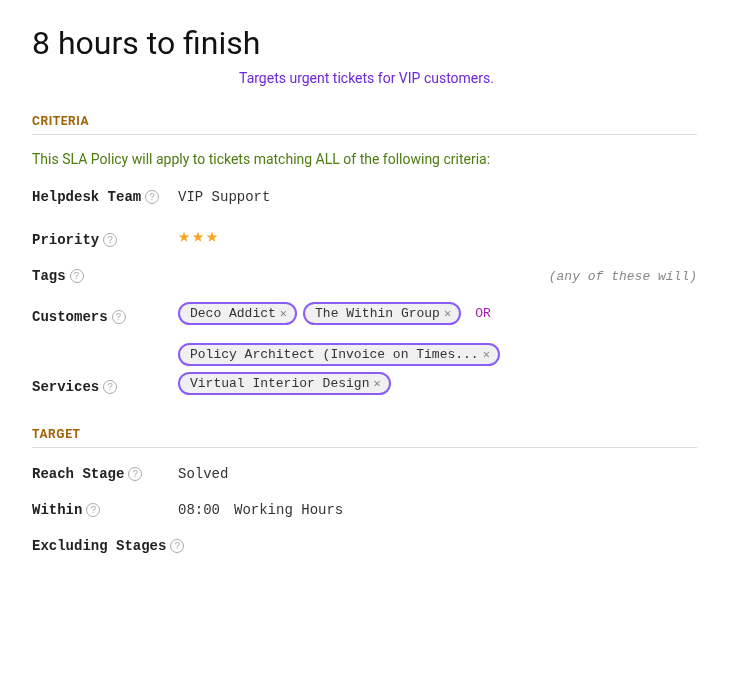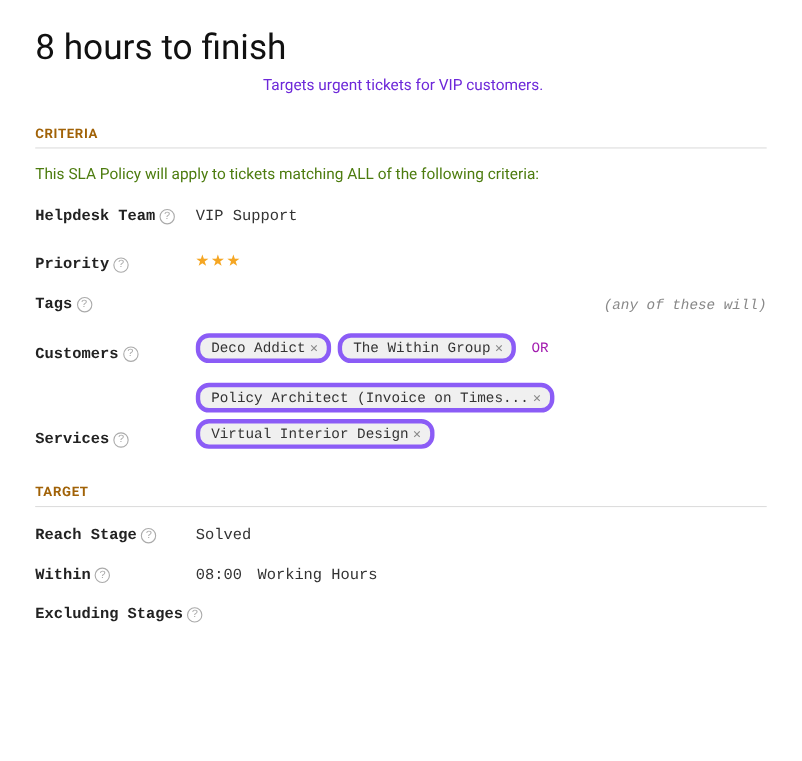--- a/index.html
+++ b/index.html
@@ -90,21 +90,21 @@
     }
     .any-tags-label {
       font-size: 13px;
       color: #888;
       font-style: italic;
     }
     .tag-chip {
       display: inline-flex;
       align-items: center;
       background: #f0f0f0;
-      border: 4px solid #8b5cf6;
+      border: 2px solid #8b5cf6;
       border-radius: 12px;
       padding: 2px 8px 2px 10px;
       font-size: 13px;
       color: #333;
       gap: 4px;
     }
     .tag-chip .chip-remove {
       font-size: 12px;
       color: #888;
       cursor: pointer;

